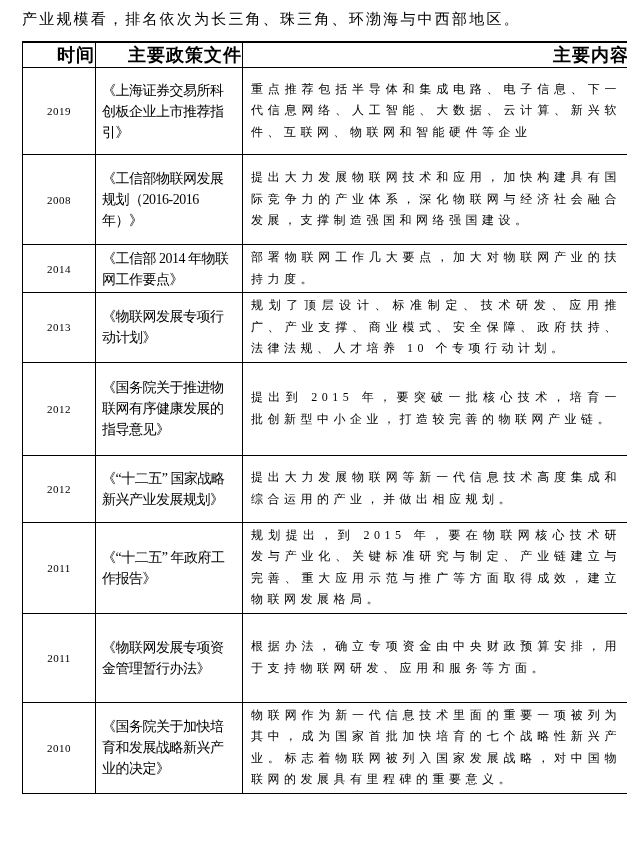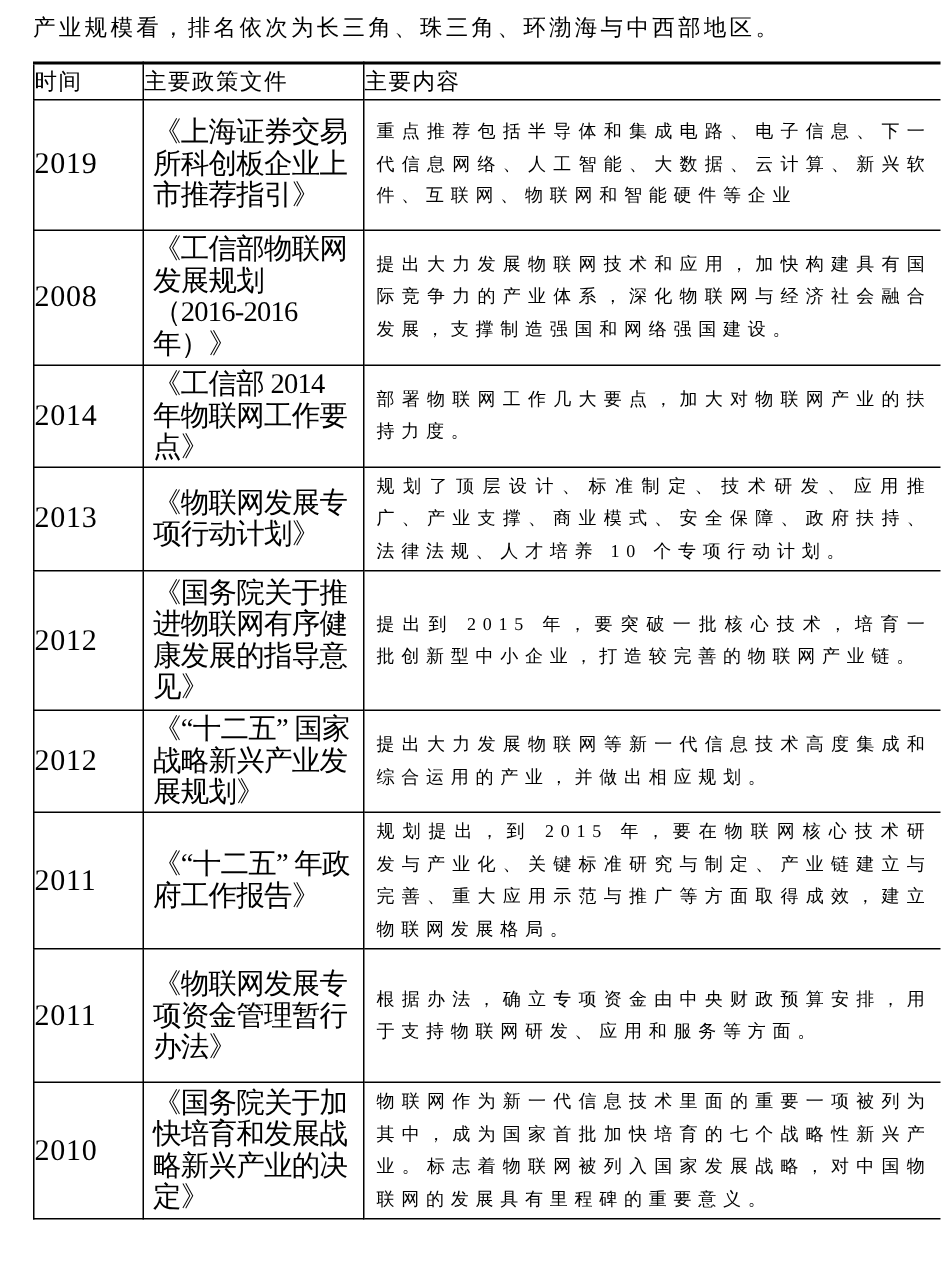--- a/index.html
+++ b/index.html
@@ -37,31 +37,32 @@
   .policy-table col.c-year    { width: 73px; }
   .policy-table col.c-policy  { width: 147px; }
   .policy-table col.c-content { width: 387px; }
   .policy-table th, .policy-table td {
     border: 1px solid #000;
     vertical-align: middle;
     padding: 0;
   }
   .policy-table thead tr { height: 24px; }
   .policy-table th {
-    font-size: 15px;
-    font-weight: normal;
-    text-align: left;
+    font-size: 18px;
+    font-weight: bold;
+    text-align: right;
     letter-spacing: 1px;
   }
   td.year {
-    font-size: 20px;
+    text-align: center;
+    font-size: 11px;
     letter-spacing: 0.5px;
   }
   td.policy {
-    font-size: 19px;
+    font-size: 14px;
     letter-spacing: -0.5px;
     line-height: 21px;
     padding: 2px 6px;
     text-align: left;
   }
   td.content {
     font-size: 12px;
     letter-spacing: 4.5px;
     line-height: 21.5px;
     padding: 2px 8px;

